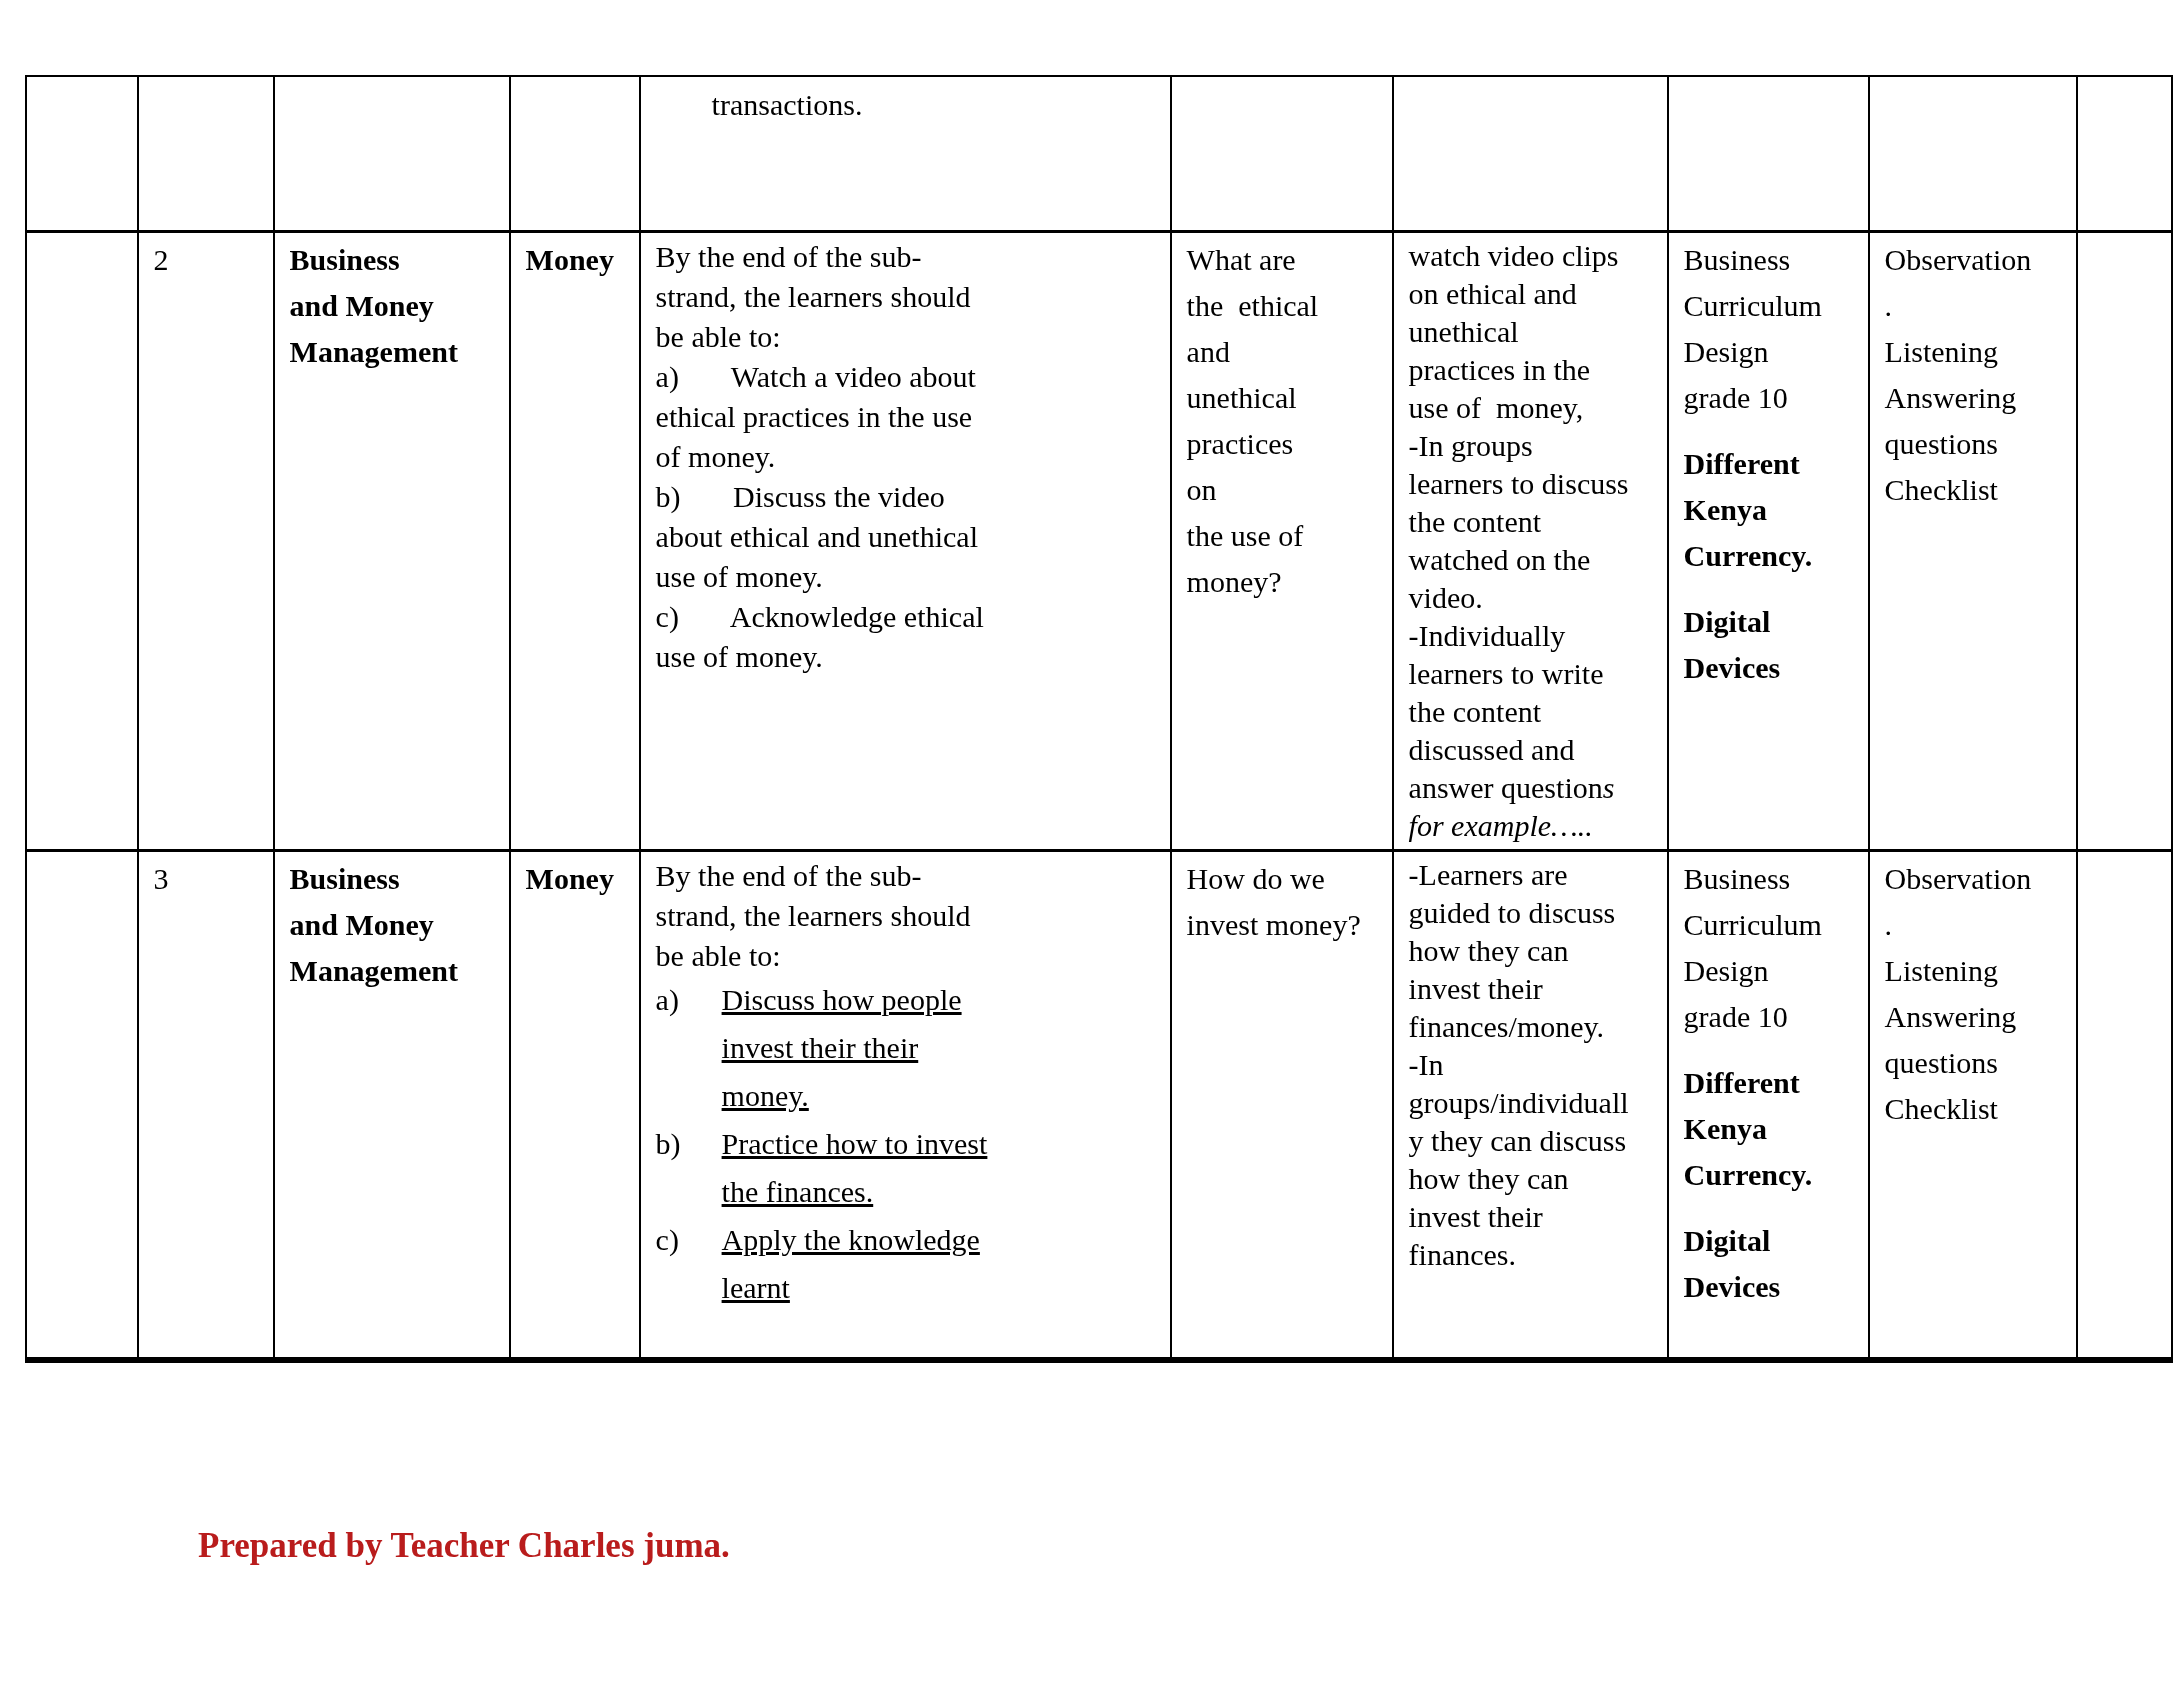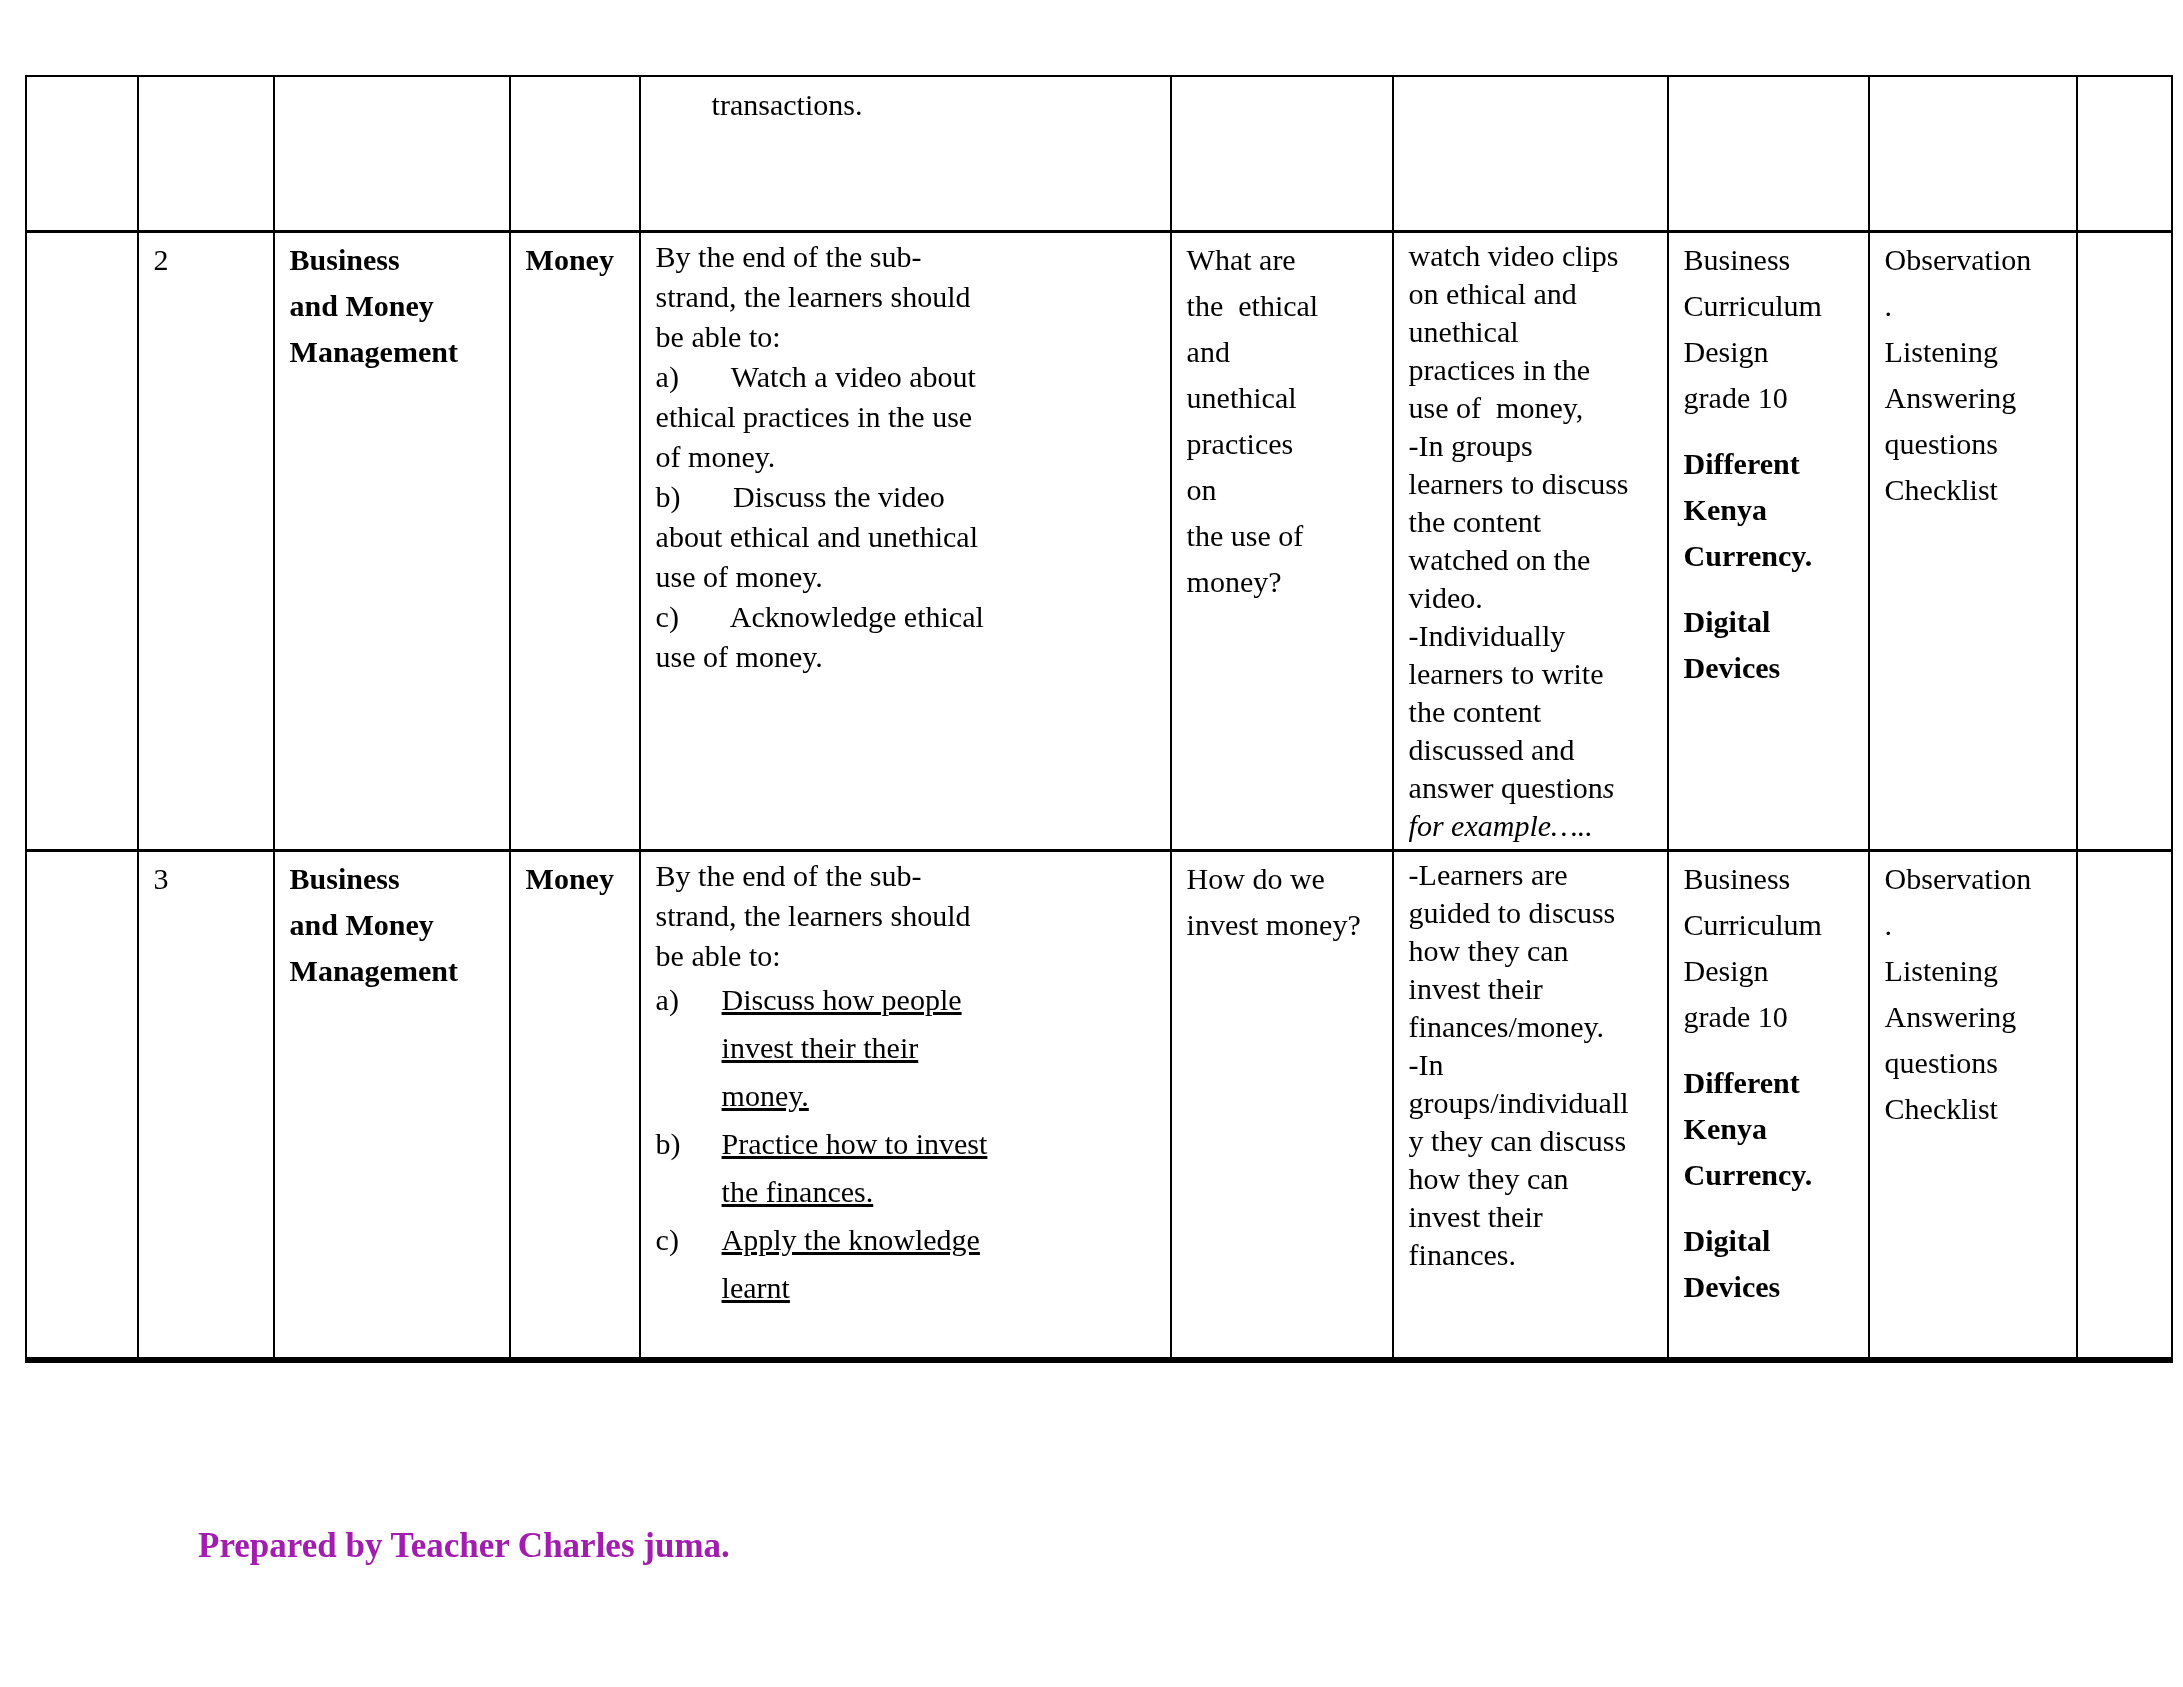--- a/index.html
+++ b/index.html
@@ -40,21 +40,21 @@
 
   .res-block + .res-block { margin-top:20px;font-weight:bold; }
 
   .oitem { display:flex; line-height:48px; }
   .oitem .marker { flex:0 0 66px; }
   .oitem .txt { flex:1; white-space:pre-wrap;text-decoration:underline; }
 
   .footer {
     position:absolute; left:198px; top:1526px;
     font-size:35px; font-weight:bold;
-    color:#a21caf;
+    color:#b91c1c;
     white-space:pre;
   }
 </style>
 </head>
 <body>
 
 <div class="page">
 
   <table class="scheme">
     <colgroup>

